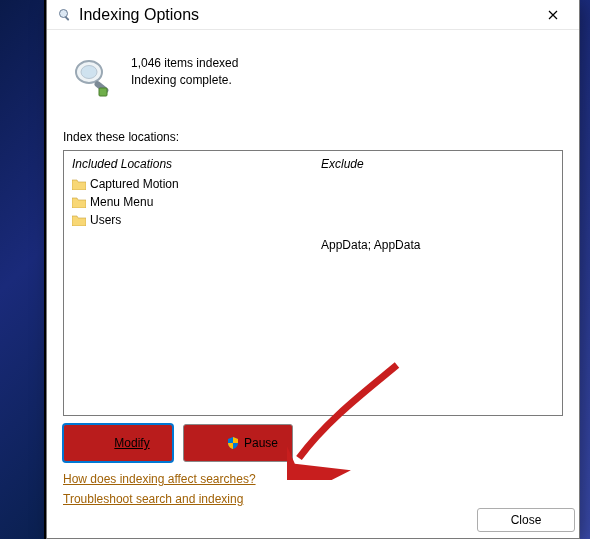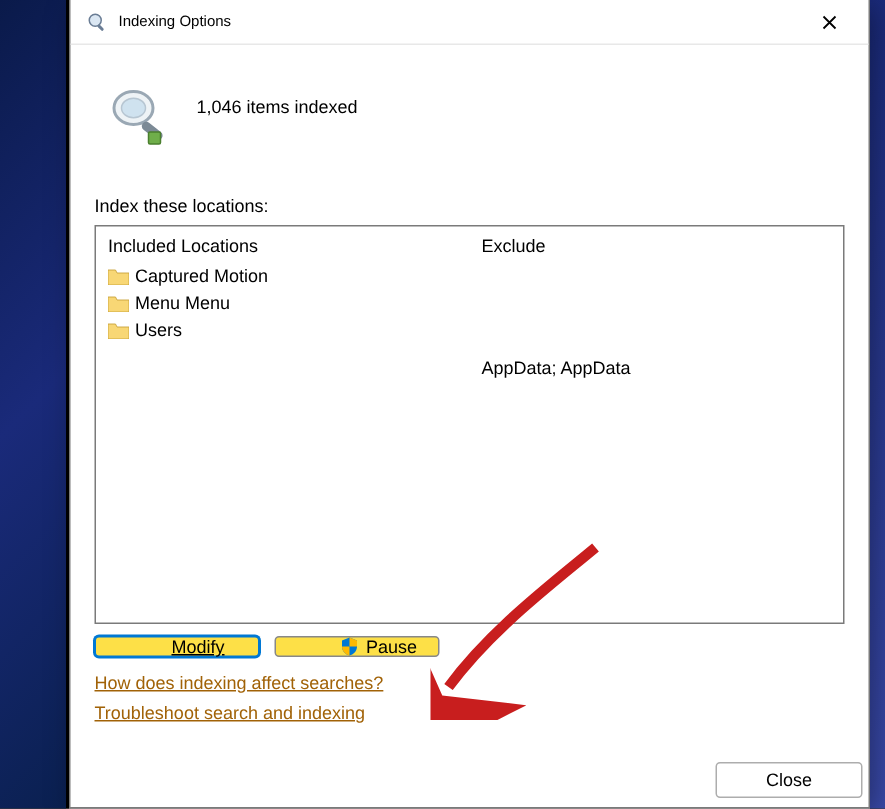--- a/index.html
+++ b/index.html
@@ -37,21 +37,21 @@
     display: flex;
     align-items: center;
     padding: 0 6px 0 10px;
     border-bottom: 1px solid #e8e8e8;
   }
   .titlebar .t-icon {
     width: 16px; height: 16px; margin-right: 6px;
   }
   .titlebar .t-text {
     flex: 1;
-    font-size: 10px;
+    font-size: 16px;
     color: #000;
   }
   .titlebar .close-btn {
     width: 40px; height: 28px;
     display: flex; align-items: center; justify-content: center;
     font-size: 12px;
     font-family: sans-serif;
   }
   .body {
     flex: 1;
@@ -92,44 +92,45 @@
   }
   .col {
     padding: 4px 6px;
     font-size: 12px;
   }
   .col.left { width: 50%; border-right: none; }
   .col.right { width: 50%; }
   .col-header {
     padding: 2px 2px 4px 2px;
     color: #000;
+    font-style: italic;
   }
   .loc-item {
     display: flex; align-items: center; gap: 4px;
     padding: 1px 2px;
     line-height: 16px;
   }
   .folder-ico {
     width: 14px; height: 11px;
     display: inline-block;
   }
   .exclude-val {
     padding: 2px;
     line-height: 16px;
   }
   .btn-row {
     display: flex;
     gap: 10px;
     margin-top: 8px;
   }
   .btn {
-    height: 14px;
+    height: 38px;
     width: 110px;
     border: 1px solid #888;
-    background: #fde047;
+    background: #b91c1c;
     border-radius: 3px;
     display: flex; align-items: center; justify-content: center;
     gap: 4px;
     font-size: 12px;
     cursor: default;
     text-decoration: underline;
     text-decoration-color: transparent;
     padding-left: 28px;
   }
   .btn.focused {
@@ -196,20 +197,21 @@
       <div class="mag-icon">
         <svg width="48" height="48" viewBox="0 0 48 48">
           <ellipse cx="22" cy="20" rx="13" ry="11" fill="#eef3f6" stroke="#9aa8b4" stroke-width="2"></ellipse>
           <ellipse cx="22" cy="20" rx="8" ry="6.5" fill="#cfe2ef" stroke="#b7c6d2" stroke-width="1"></ellipse>
           <rect x="30" y="28" width="16" height="6" rx="3" transform="rotate(38 30 28)" fill="#7c8a96"></rect>
           <rect x="32" y="36" width="8" height="8" rx="1" fill="#6fae4a" stroke="#4a7f2e"></rect>
         </svg>
       </div>
       <div class="status-text">
         <span>1,046 items indexed</span>
+        <span>Indexing complete.</span>
       </div>
     </div>
 
     <div class="section-label">Index these locations:</div>
 
     <div class="locations-box">
       <div class="col left">
         <div class="col-header">Included Locations</div>
         <div id="loc-left">
             <div class="loc-item">

